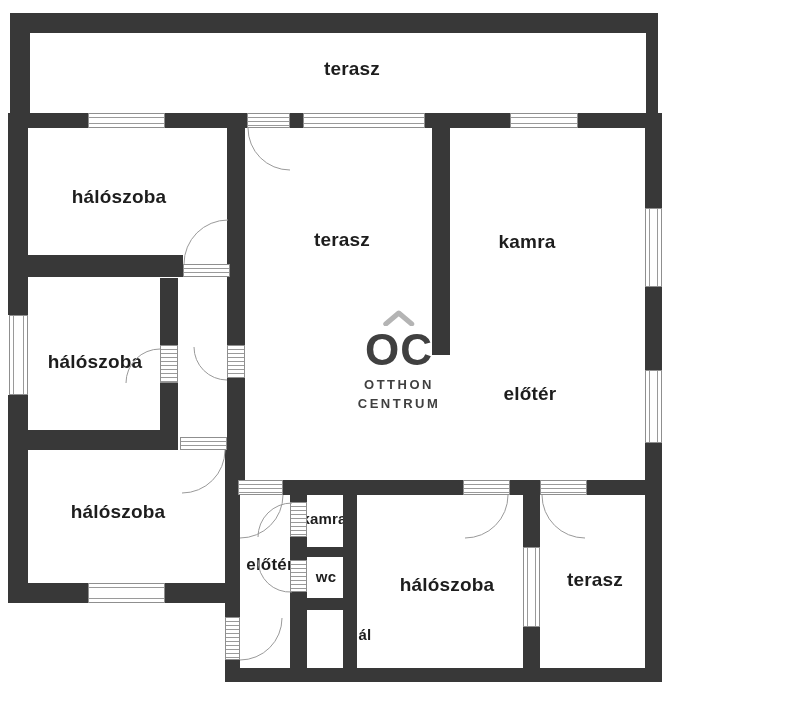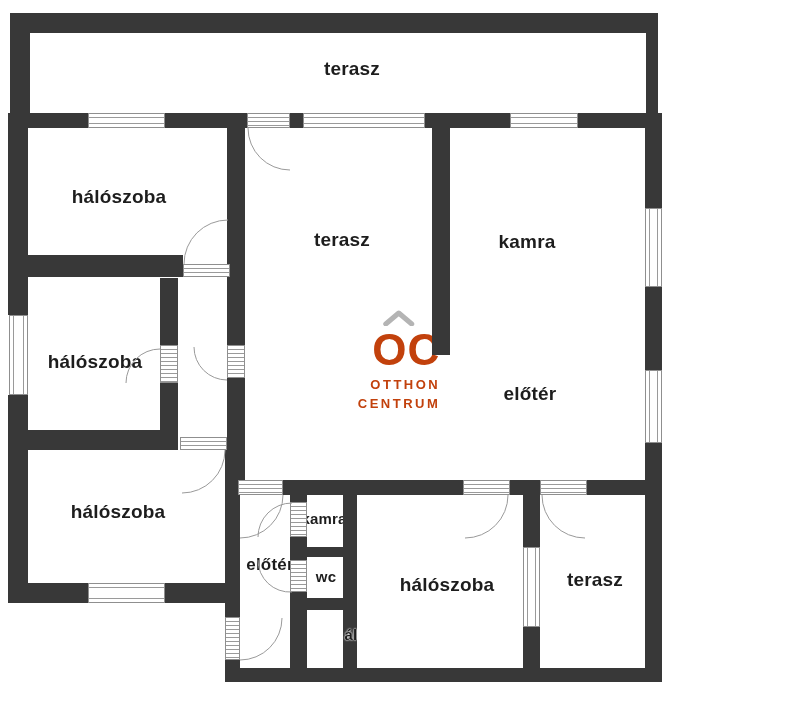--- a/index.html
+++ b/index.html
@@ -18,21 +18,21 @@
       border:1px solid #8f8f8f;box-sizing:border-box;z-index:4;}
   #arcs{position:absolute;left:0;top:0;z-index:5;pointer-events:none;}
   
   .lbl{position:absolute;transform:translate(-50%,-50%);color:#1d1d1d;
        font-weight:600;font-size:19px;letter-spacing:.2px;white-space:nowrap;z-index:2;}
   .lbl.small{font-size:15px;}
   .lbl.mid{font-size:17px;}
   .lbl.over{z-index:6;text-shadow:0 0 2px #fff,0 0 2px #fff;}
   
   #watermark{position:absolute;left:399px;top:310px;transform:translateX(-50%);
-       color:#c2410c;text-align:right;z-index:1;line-height:1;}
+       color:#404040;text-align:center;z-index:1;line-height:1;}
   #watermark .oc{font-size:44px;font-weight:700;letter-spacing:1px;}
   #watermark .wm-small{font-size:13px;font-weight:600;letter-spacing:2.5px;margin-top:6px;}
   #watermark svg{display:block;margin:0 auto 2px auto;}
 </style>
 </head>
 <body>
 
 <div id="plan">
 
   <div class="lbl" style="left:352px;top:69px">terasz</div>
@@ -40,21 +40,21 @@
   <div class="lbl" style="left:342px;top:240px">terasz</div>
   <div class="lbl" style="left:527px;top:242px">kamra</div>
   <div class="lbl" style="left:95px;top:362px">hálószoba</div>
   <div class="lbl" style="left:530px;top:394px">előtér</div>
   <div class="lbl" style="left:118px;top:512px">hálószoba</div>
   <div class="lbl small" style="left:324px;top:518px">kamra</div>
   <div class="lbl mid" style="left:270px;top:565px">előtér</div>
   <div class="lbl small" style="left:326px;top:576px">wc</div>
   <div class="lbl" style="left:447px;top:585px">hálószoba</div>
   <div class="lbl" style="left:595px;top:580px">terasz</div>
-  <div class="lbl small over" style="left:351px;top:634px">ál</div>
+  <div class="lbl small over" style="left:365px;top:634px">ál</div>
 
   <div id="watermark">
     <svg width="34" height="16" viewBox="0 0 34 16">
       <polyline points="4,14 17,3 30,14" fill="none" stroke="#b4b4b4" stroke-width="5" stroke-linecap="round" stroke-linejoin="round"></polyline>
     </svg>
     <div class="oc">OC</div>
     <div class="wm-small">OTTHON</div>
     <div class="wm-small">CENTRUM</div>
   </div>
 

